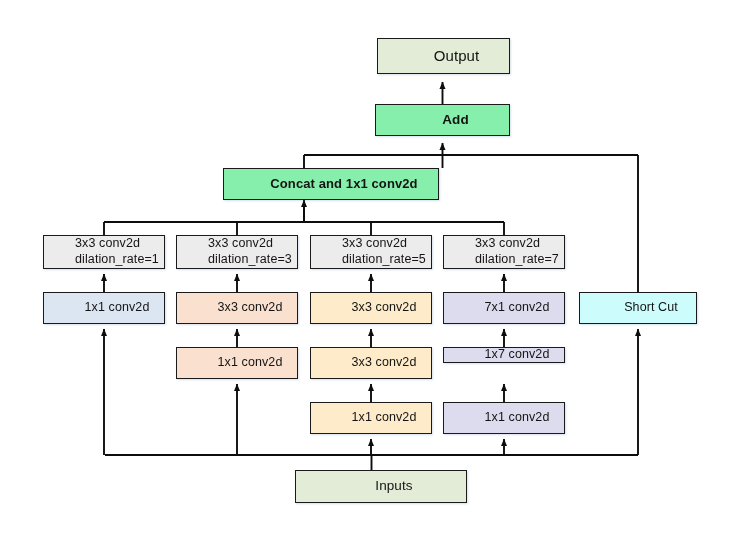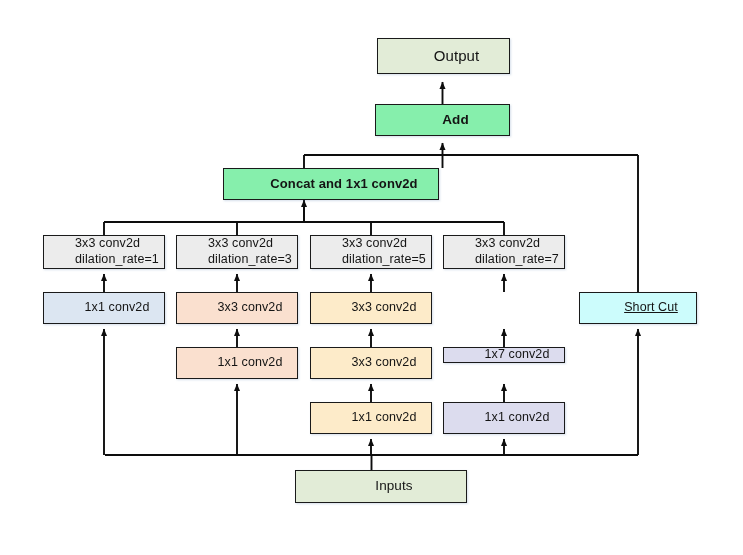--- a/index.html
+++ b/index.html
@@ -100,21 +100,22 @@
   <div class="node n-grey n-two" style="left:176px;top:235px;width:122px;height:34px;">3x3 conv2d
 dilation_rate=3</div>
   <div class="node n-grey n-two" style="left:310px;top:235px;width:122px;height:34px;">3x3 conv2d
 dilation_rate=5</div>
   <div class="node n-grey n-two" style="left:443px;top:235px;width:122px;height:34px;">3x3 conv2d
 dilation_rate=7</div>
 
   <div class="node n-blue" style="left:43px;top:292px;width:122px;height:32px;">1x1 conv2d</div>
   <div class="node n-peach" style="left:176px;top:292px;width:122px;height:32px;">3x3 conv2d</div>
   <div class="node n-yellow" style="left:310px;top:292px;width:122px;height:32px;">3x3 conv2d</div>
-  <div class="node n-cyan" style="left:579px;top:292px;width:118px;height:32px;text-decoration:underline;">Short Cut</div>
+  <div class="node n-purple" style="left:443px;top:292px;width:122px;height:32px;">7x1 conv2d</div>
+  <div class="node n-cyan" style="left:579px;top:292px;width:118px;height:32px;">Short Cut</div>
 
   <div class="node n-peach" style="left:176px;top:347px;width:122px;height:32px;">1x1 conv2d</div>
   <div class="node n-yellow" style="left:310px;top:347px;width:122px;height:32px;">3x3 conv2d</div>
   <div class="node n-purple" style="left:443px;top:347px;width:122px;height:16px;">1x7 conv2d</div>
 
   <div class="node n-yellow" style="left:310px;top:402px;width:122px;height:32px;">1x1 conv2d</div>
   <div class="node n-purple" style="left:443px;top:402px;width:122px;height:32px;">1x1 conv2d</div>
 
   <div class="node n-green" style="left:295px;top:470px;width:172px;height:33px;font-size:13.5px;">Inputs</div>
 

